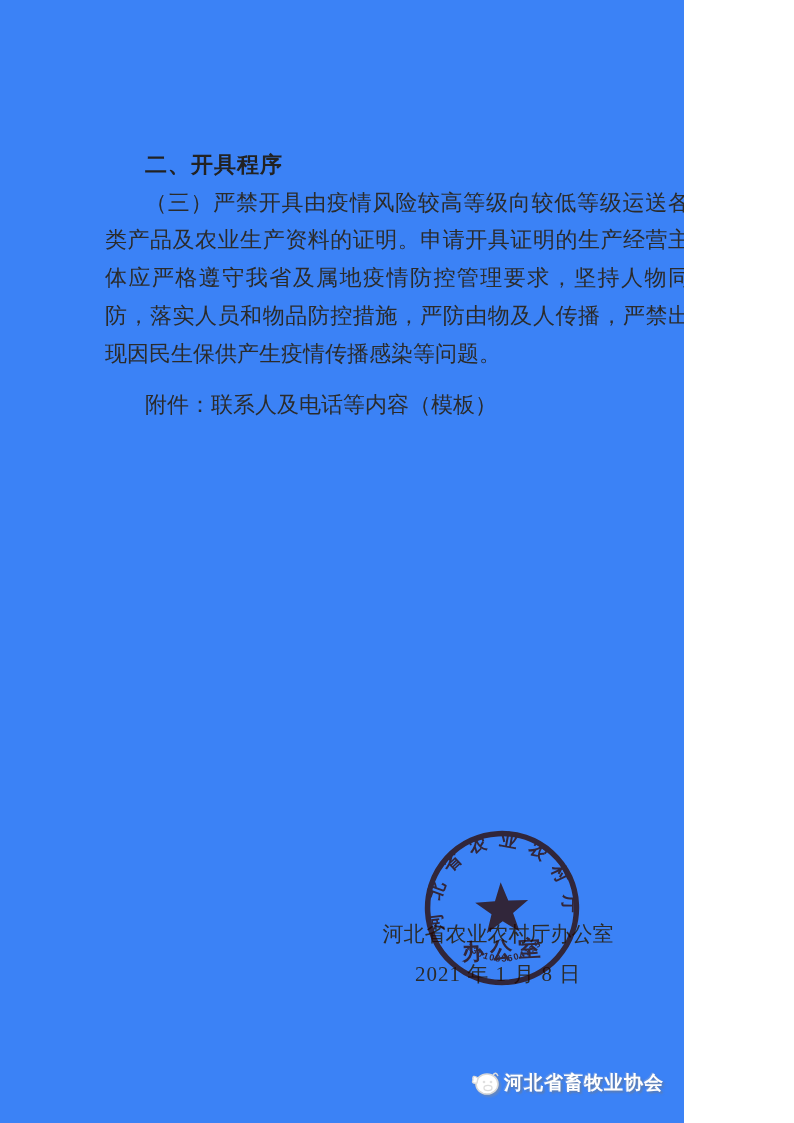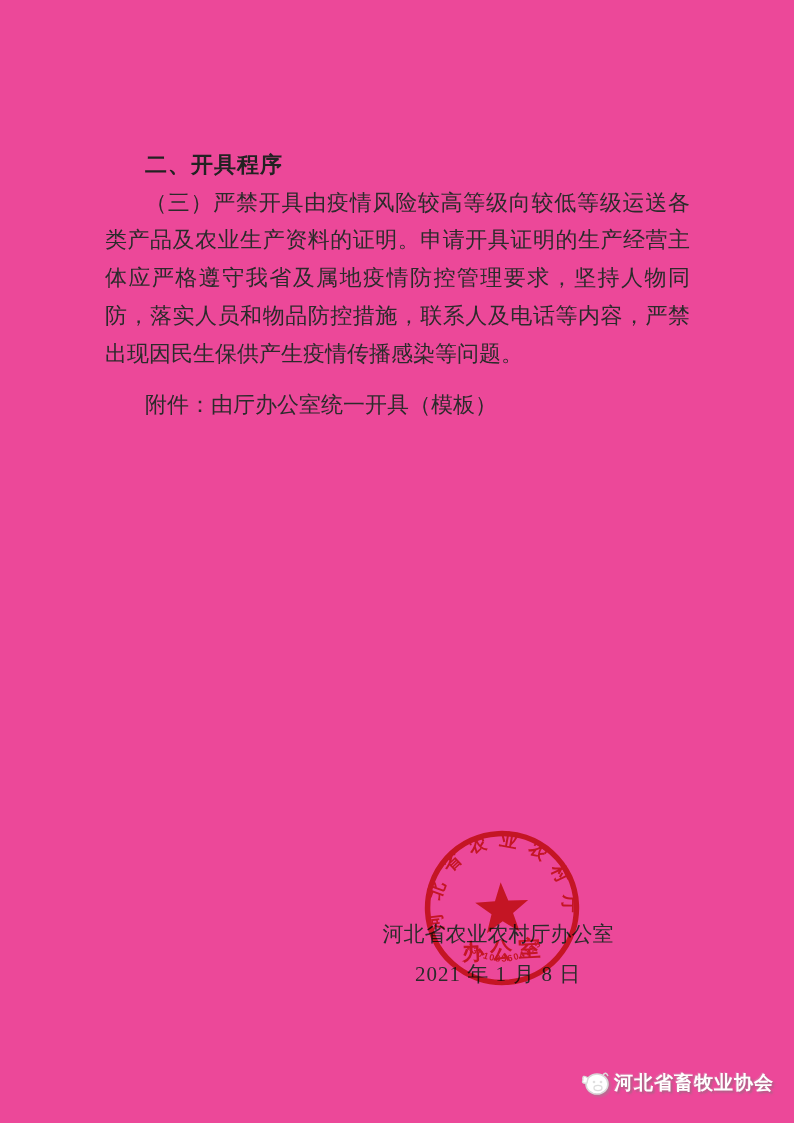--- a/index.html
+++ b/index.html
@@ -1,20 +1,20 @@
 <!DOCTYPE html>
 <html><head>
 <meta charset="utf-8">
 <style>
   html, body { margin: 0; padding: 0; background: #ffffff; }
   .page {
     position: relative;
-    width: 794px;
+    width: 684px;
     height: 1123px;
-    background: #ec4899;
+    background: #3b82f6;
     overflow: hidden;
     font-family: "Liberation Serif", serif;
     color: #2b2b2b;
   }
   .content {
     position: absolute;
     left: 105px;
     top: 146px;
     width: 585px;
     font-size: 22px;
@@ -82,22 +82,22 @@
   }
   .wm-icon svg { display: block; filter: drop-shadow(2px 2px 1px rgba(140,140,140,0.5)); }
 </style>
 </head>
 <body>
 
 <div class="page">
 
   <div class="content">
     <div class="sec-heading">二、开具程序</div>
-    <p class="para">（三）严禁开具由疫情风险较高等级向较低等级运送各类产品及农业生产资料的证明。申请开具证明的生产经营主体应严格遵守我省及属地疫情防控管理要求，坚持人物同防，落实人员和物品防控措施，联系人及电话等内容，严禁出现因民生保供产生疫情传播感染等问题。</p>
-    <p class="para attachment">附件：由厅办公室统一开具（模板）</p>
+    <p class="para">（三）严禁开具由疫情风险较高等级向较低等级运送各类产品及农业生产资料的证明。申请开具证明的生产经营主体应严格遵守我省及属地疫情防控管理要求，坚持人物同防，落实人员和物品防控措施，严防由物及人传播，严禁出现因民生保供产生疫情传播感染等问题。</p>
+    <p class="para attachment">附件：联系人及电话等内容（模板）</p>
   </div>
 
   <div class="signature-block">
     <div class="org-line">河北省农业农村厅办公室</div>
     <div class="date-line">2021 年 1 月 8 日</div>
   </div>
 
   <div class="seal">
     <svg viewBox="0 0 160 160" xmlns="http://www.w3.org/2000/svg">
       <defs>

